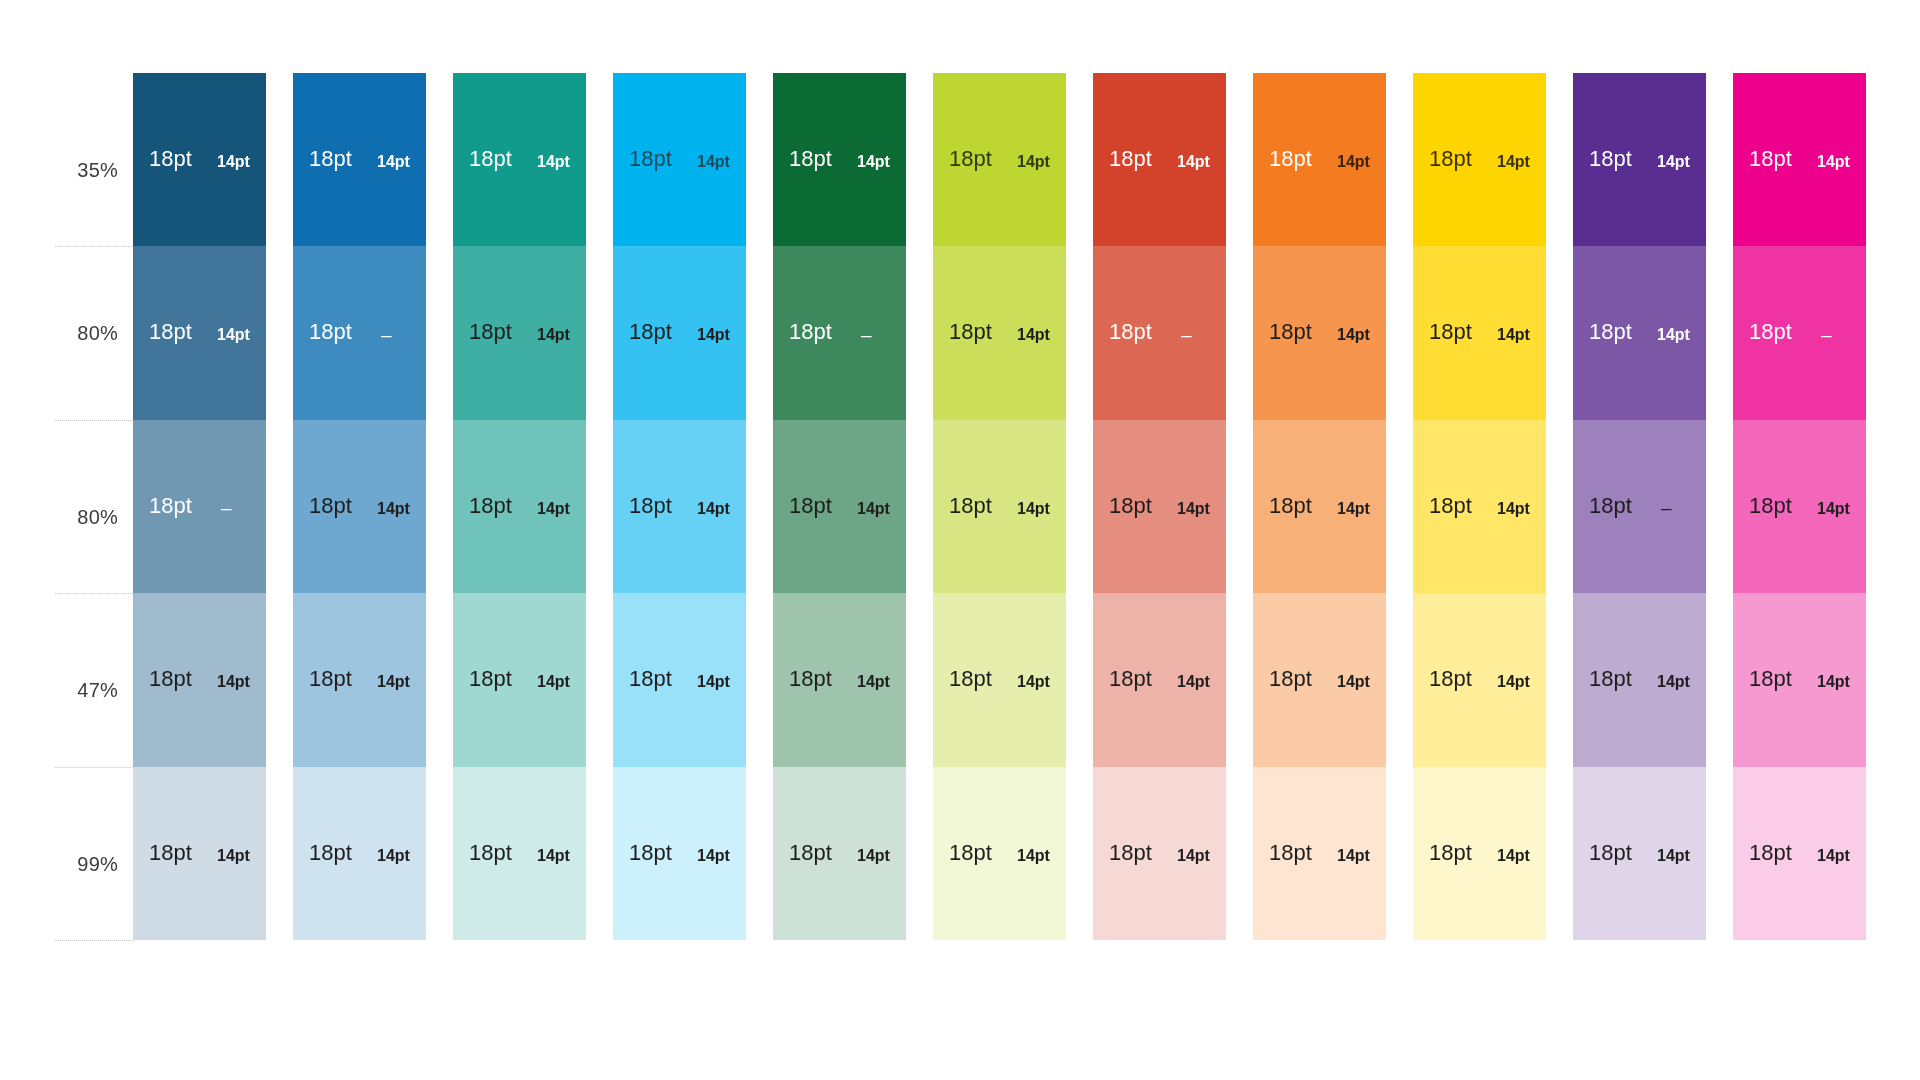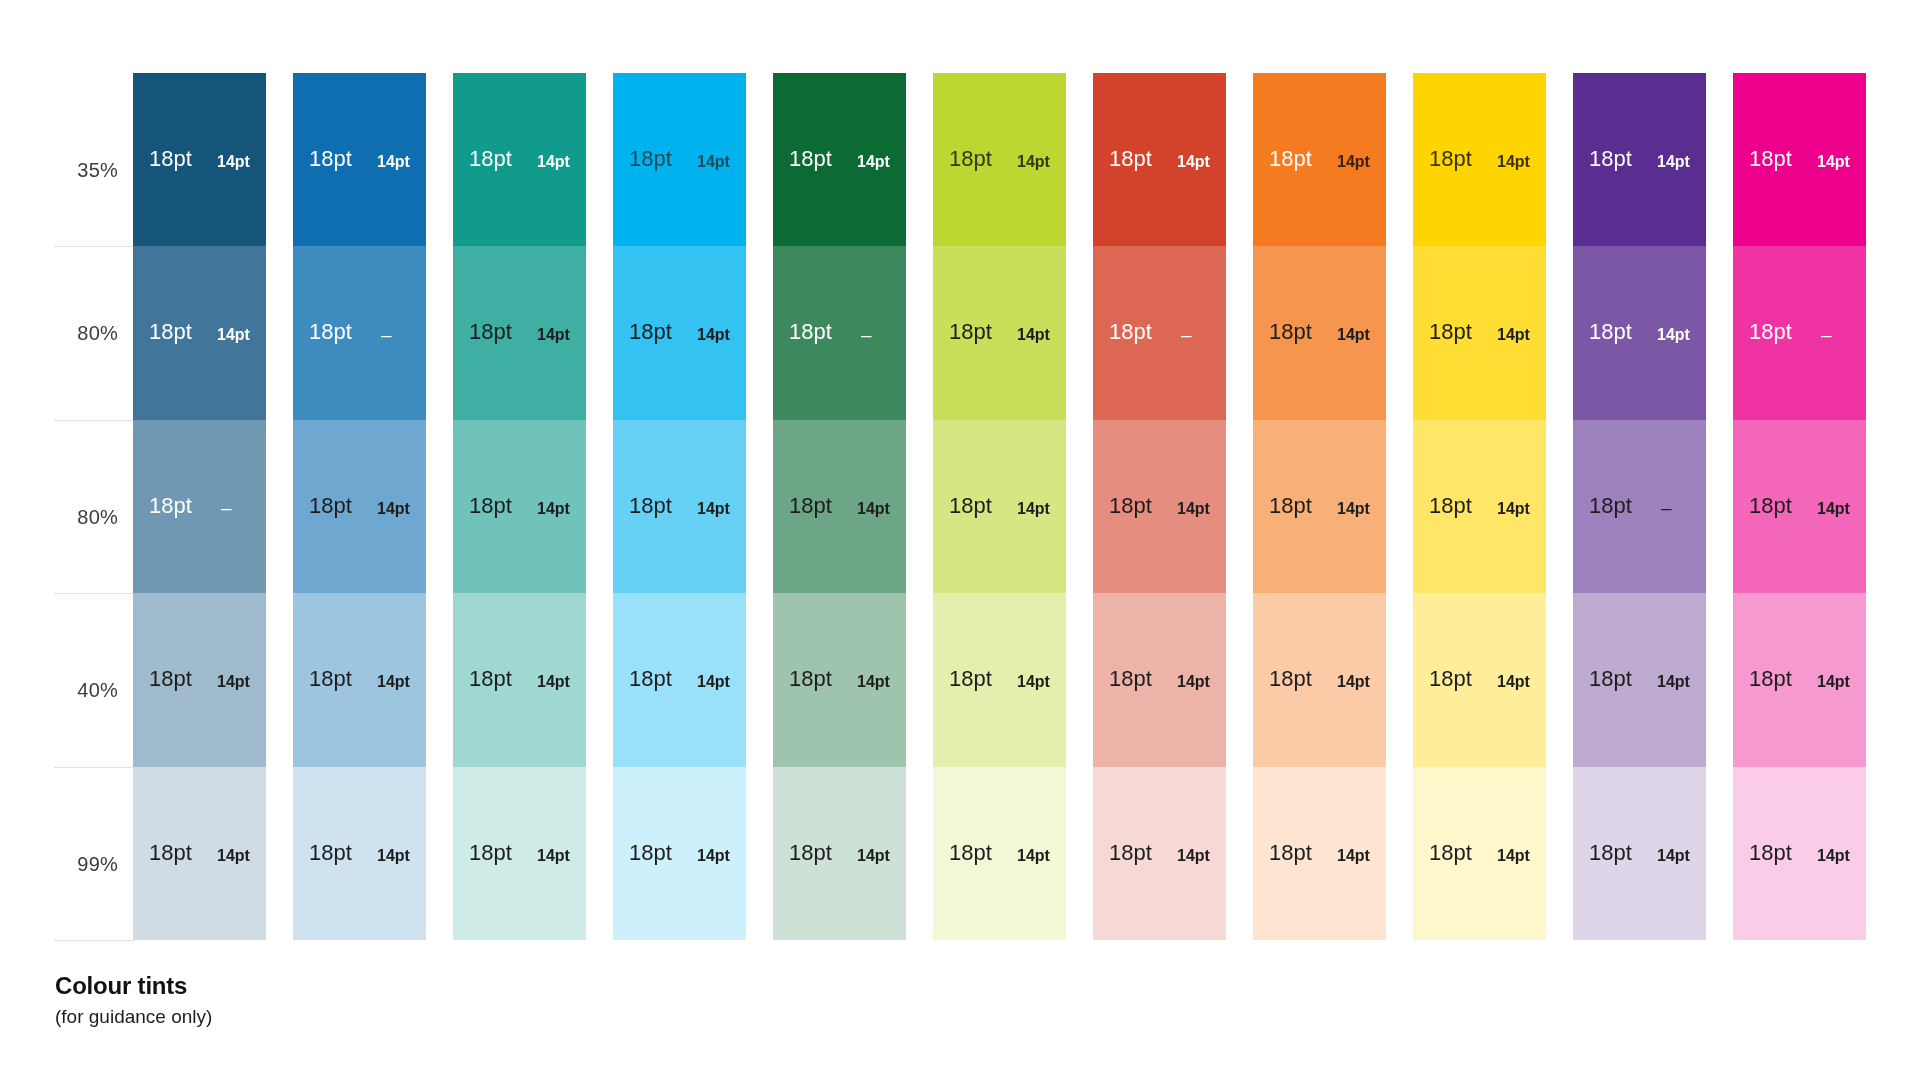--- a/index.html
+++ b/index.html
@@ -74,21 +74,21 @@
       </div>
       <div class="axis-row" style="top: 693.6px;">
         <div class="gridline"></div>
       </div>
       <div class="axis-row" style="top: 867px;">
         <div class="gridline"></div>
       </div>
       <div class="axis-label" style="top: 97.104px;">35%</div>
       <div class="axis-label" style="top: 260px;">80%</div>
       <div class="axis-label" style="top: 443.904px;">80%</div>
-      <div class="axis-label" style="top: 617.304px;">40%</div>
+      <div class="axis-label" style="top: 617.304px;">47%</div>
       <div class="axis-label" style="top: 790.704px;">99%</div>
     </div>
 
   <div class="cols">
       <div class="col" style="left: 0px; width: 133px;">
         <div class="cell" style="top: 0px; height: 173.4px; background: rgb(21, 85, 122);">
           <div class="cell-inner" style="top: 97.104px;">
             <span class="t18" style="color: rgb(255, 255, 255);">18pt</span>
             <span class="t14" style="color: rgb(255, 255, 255);">14pt</span>
           </div>
@@ -433,18 +433,14 @@
         </div>
         <div class="cell" style="top: 693.6px; height: 173.4px; background: rgb(251, 204, 232);">
           <div class="cell-inner" style="top: 97.104px;">
             <span class="t18" style="color: rgb(29, 29, 29);">18pt</span>
             <span class="t14" style="color: rgb(29, 29, 29);">14pt</span>
           </div>
         </div>
       </div>
     </div>
 
-  <div class="caption">
-    <p class="caption-title">Colour tints</p>
-    <p class="caption-sub">(for guidance only)</p>
-  </div>
 
 </div>
 
 </body></html>

